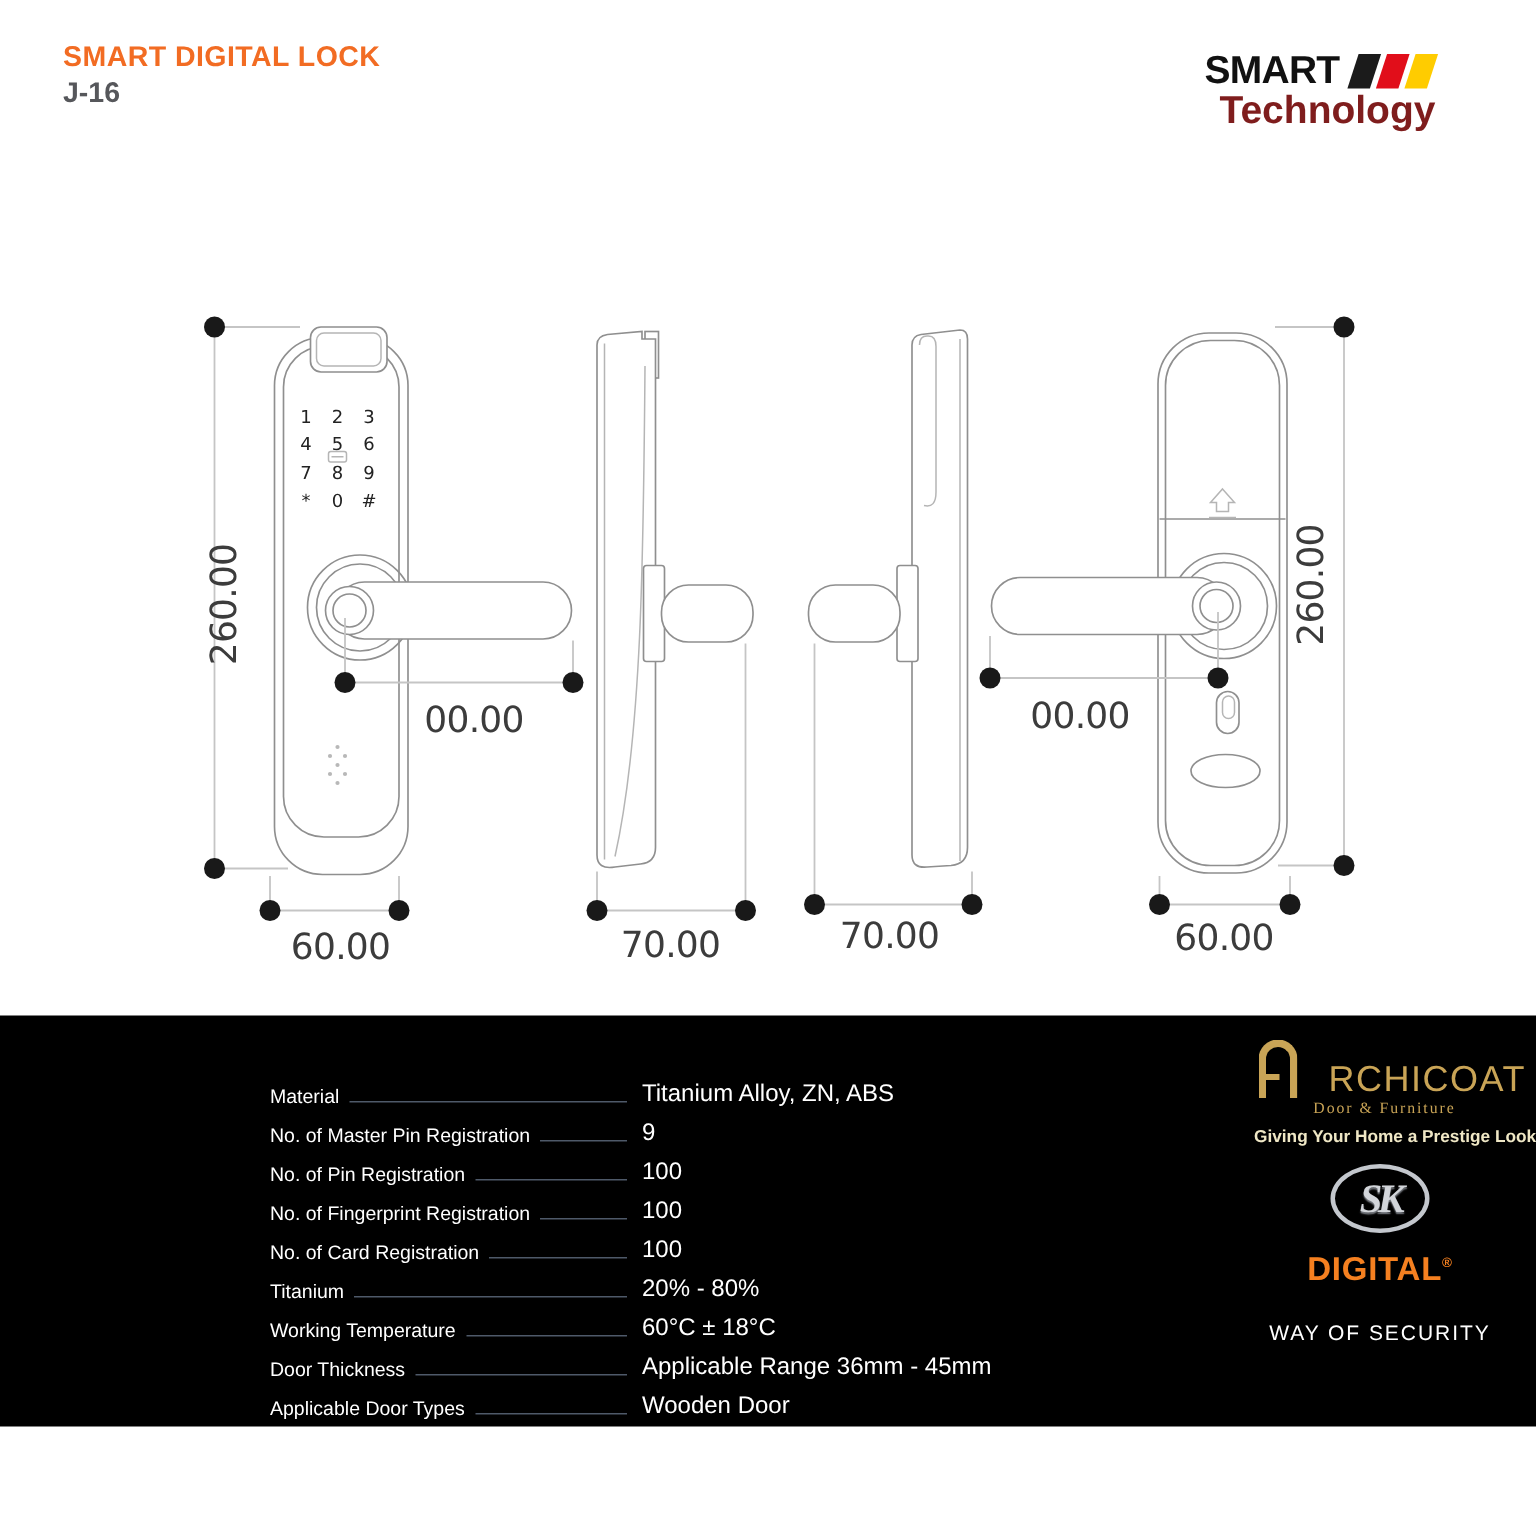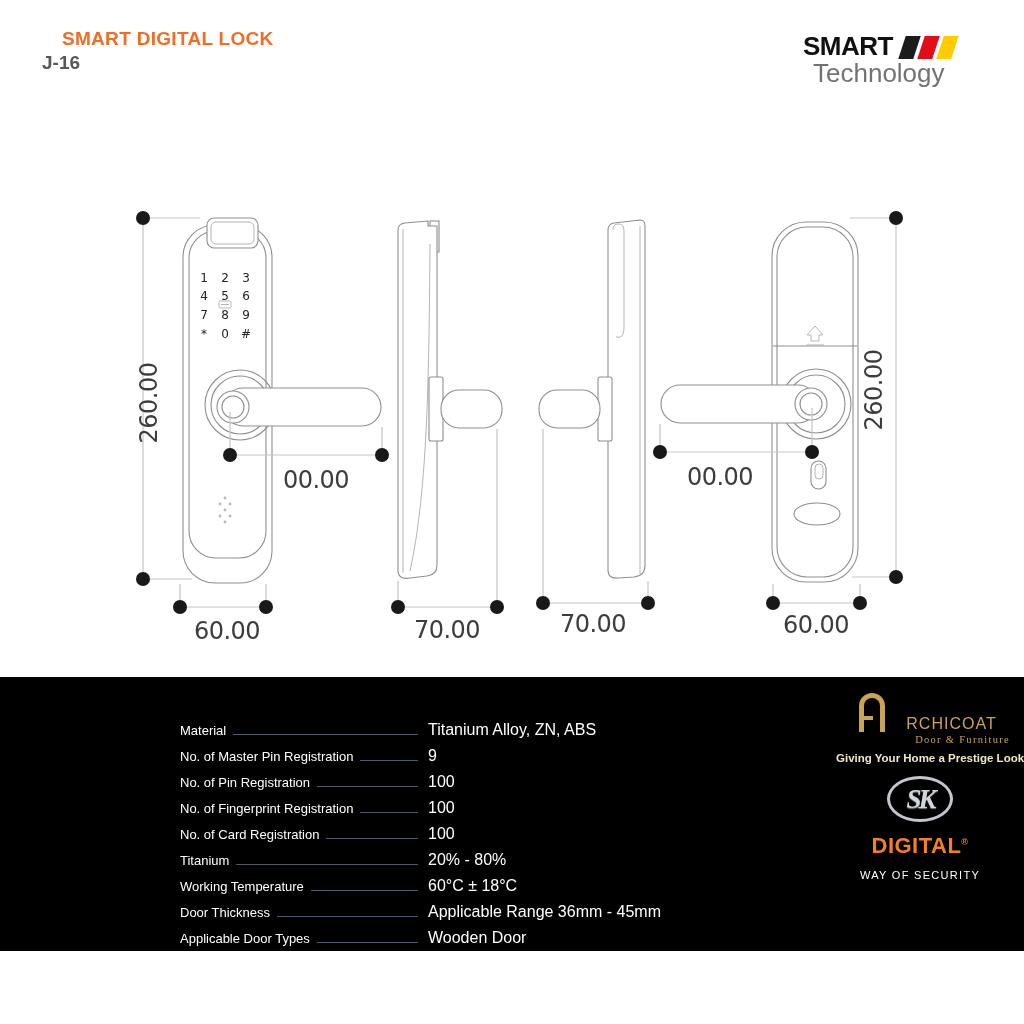--- a/index.html
+++ b/index.html
@@ -1,32 +1,32 @@
 <!DOCTYPE html>
 <html><head>
 <meta charset="utf-8">
 <style>
   * { margin:0; padding:0; box-sizing:border-box; }
   body { background:#e8e8e8; font-family:"Liberation Sans", sans-serif; }
   .screen { position:relative; width:1024px; height:1024px; background:#ffffff; overflow:hidden; margin:0 auto; }
 
   
   .title-block { position:absolute; left:42px; top:28px; }
-  .title { color:#F26C23; font-weight:bold; font-size:19px; letter-spacing:.3px;margin-left:20px; }
+  .title { color:#F26C23; font-weight:bold; font-size:19px; letter-spacing:.3px; }
   .model { color:#56575B; font-weight:bold; font-size:19px; margin-top:2px; }
 
   .german { position:absolute; left:803px; top:31px; }
   .german-line1 { display:flex; align-items:center; }
   .german-word { font-weight:bold; font-size:26px; color:#111; letter-spacing:-.5px; }
   .flag { display:flex; margin-left:9px; margin-top:2px; }
   .flag span { width:15px; height:23px; transform:skewX(-18deg); margin-right:4px; }
   .flag .s1 { background:#1b1b1b; }
   .flag .s2 { background:#E10E1A; }
   .flag .s3 { background:#FFCC00; }
-  .german-line2 { font-weight:normal; font-size:26px; color:#737373; margin-left:10px; margin-top:-4px; }
+  .german-line2 { font-weight:bold; font-size:26px; color:#7f1d1d; margin-left:10px; margin-top:-4px; }
 
   
   .drawing { position:absolute; left:0; top:180px; width:1024px; height:490px; }
   .outline { fill:none; stroke:#8f8f8f; stroke-width:1.1; }
   .outline-f { fill:#ffffff; stroke:#8f8f8f; stroke-width:1.1; }
   .thin { fill:none; stroke:#b5b5b5; stroke-width:1; }
   .dim { stroke:#c5c5c5; stroke-width:1.2; }
   .dot { fill:#191919; }
   .dimtext { font-family:"DejaVu Sans", sans-serif; font-size:24px; fill:#3c3c3c; letter-spacing:-.5px; }
   .key { font-family:"DejaVu Sans", sans-serif; font-size:12px; fill:#222; }
@@ -38,31 +38,31 @@
   .spec-left { display:flex; align-items:center; flex:0 0 248px; width:248px; }
   .spec-label { color:#ffffff; font-size:13px; white-space:nowrap; }
   .leader { flex:1; height:1px; background:#4e5969; margin:9px 10px 0 7px; }
   .spec-value { color:#ffffff; font-size:16px; white-space:nowrap; }
 
   
   .archicoat { position:absolute; left:836px; top:16px; width:184px; }
   .arch-row { display:flex; align-items:flex-end; justify-content:center; }
   .arch-a { position:relative; width:26px; height:39px; border:5px solid #C9A456; border-bottom:none; border-radius:14px 14px 0 0; margin-right:3px; }
   .arch-a i { position:absolute; left:0; top:18px; width:9px; height:4px; background:#C9A456; }
-  .arch-name { color:#C9A456; font-size:16px; letter-spacing:1px; line-height:1;margin-left:18px; }
-  .arch-sub { color:#C9A456; font-family:"Liberation Serif", serif; font-size:10.5px; letter-spacing:1.3px; text-align:right; padding-right:10px; margin-top:2px; }
+  .arch-name { color:#C9A456; font-size:24px; letter-spacing:1px; line-height:1;margin-left:18px; }
+  .arch-sub { color:#C9A456; font-family:"Liberation Serif", serif; font-size:10.5px; letter-spacing:1.3px; text-align:center; padding-right:10px; margin-top:2px; }
   .arch-tagline { color:#EFE7C5; font-weight:bold; font-size:11.5px; margin-top:7px; white-space:nowrap; }
 
   
   .skiset { position:absolute; left:845px; top:99px; width:150px; text-align:center; }
   .sk-oval { width:66px; height:46px; border:3px solid #c3c7cd; border-radius:50%; margin:0 auto; display:flex; align-items:center; justify-content:center; }
   .sk-mono { font-family:"Liberation Serif", serif; font-style:italic; font-weight:bold; font-size:27px; color:#d2d5da; letter-spacing:-3px; text-shadow:0 1px 1px #7b7f86; }
   .sk-name { margin-top:11px; color:#F58020; font-weight:bold; font-size:22px; letter-spacing:.5px; }
   .sk-name sup { font-size:9px; vertical-align:super; }
-  .sk-tag { margin-top:10px; color:#ffffff; font-size:11px; letter-spacing:1.3px; }
+  .sk-tag { margin-top:21px; color:#ffffff; font-size:14px; letter-spacing:1.3px; }
 </style>
 </head>
 <body>
 
 <div class="screen">
 
   <div class="title-block">
     <div class="title">SMART DIGITAL LOCK</div>
     <div class="model">J-16</div>
   </div>

